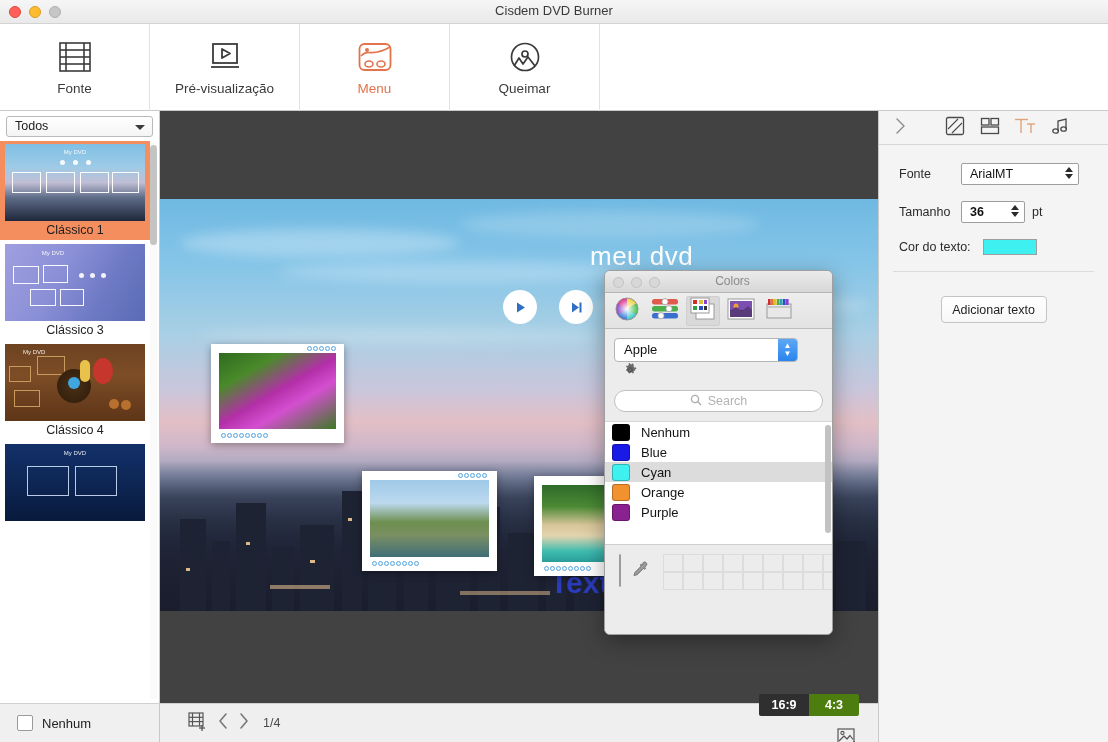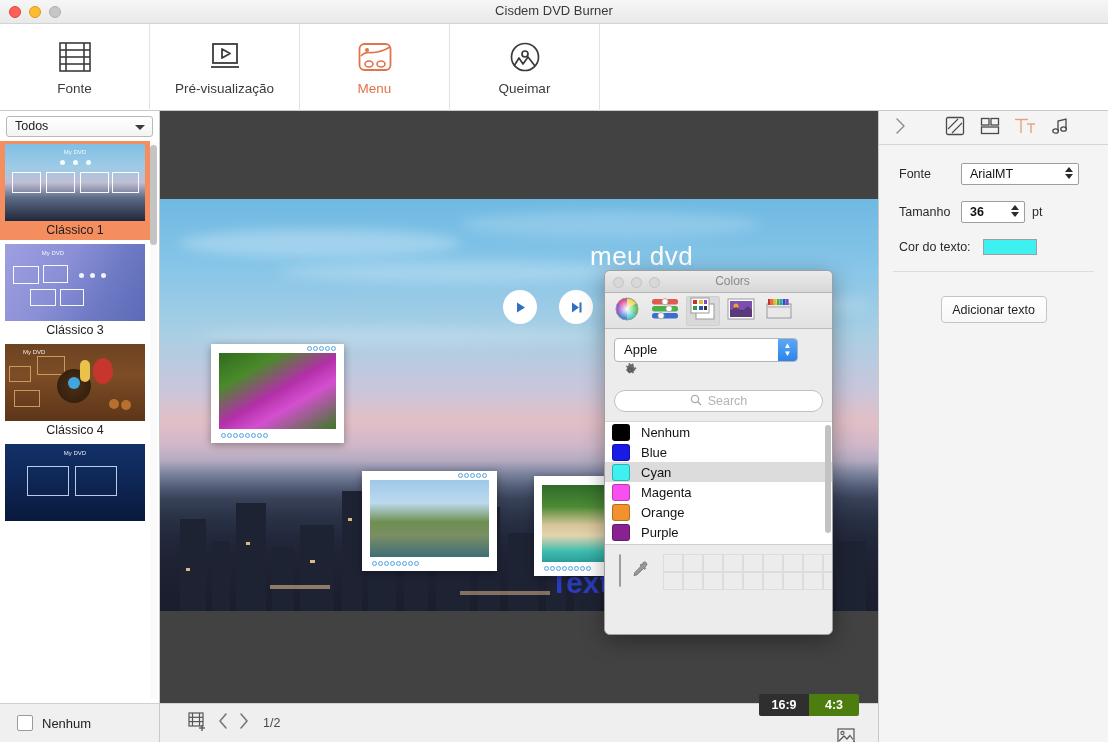--- a/index.html
+++ b/index.html
@@ -646,24 +646,20 @@
         </div>
         <div class="crow">
           <div class="csw" style="background:#1a1ae6;"></div>
           <div class="cname">Blue</div>
         </div>
         <div class="crow sel">
           <div class="csw" style="background:#3ff0f0;"></div>
           <div class="cname">Cyan</div>
         </div>
         <div class="crow">
-          <div class="csw" style="background:#f94ff0;"></div>
-          <div class="cname">Magenta</div>
-        </div>
-        <div class="crow">
           <div class="csw" style="background:#f2922f;"></div>
           <div class="cname">Orange</div>
         </div>
         <div class="crow">
           <div class="csw" style="background:#8a2191;"></div>
           <div class="cname">Purple</div>
         </div>
         <div class="clist-sb"></div>
       </div>
     </div>
@@ -714,21 +710,21 @@
       <span>
         <svg width="12" height="18" viewBox="0 0 12 18">
           <path d="M9 2 L3 9 L9 16" fill="none" stroke="#777" stroke-width="1.6" stroke-linecap="round" stroke-linejoin="round"></path>
         </svg>
       </span>
       <span>
         <svg width="12" height="18" viewBox="0 0 12 18">
           <path d="M3 2 L9 9 L3 16" fill="none" stroke="#777" stroke-width="1.6" stroke-linecap="round" stroke-linejoin="round"></path>
         </svg>
       </span>
-      <span class="pagenum">1/2</span>
+      <span class="pagenum">1/4</span>
     </div>
 
     <div class="bm-right">
       <div class="ratio-group">
         <div class="ratio on">16:9</div>
         <div class="ratio off">4:3</div>
       </div>
       <span>
         <svg width="22" height="20" viewBox="0 0 22 20">
           <rect x="1" y="1" width="16" height="14" fill="none" stroke="#555" stroke-width="1.2"></rect>

